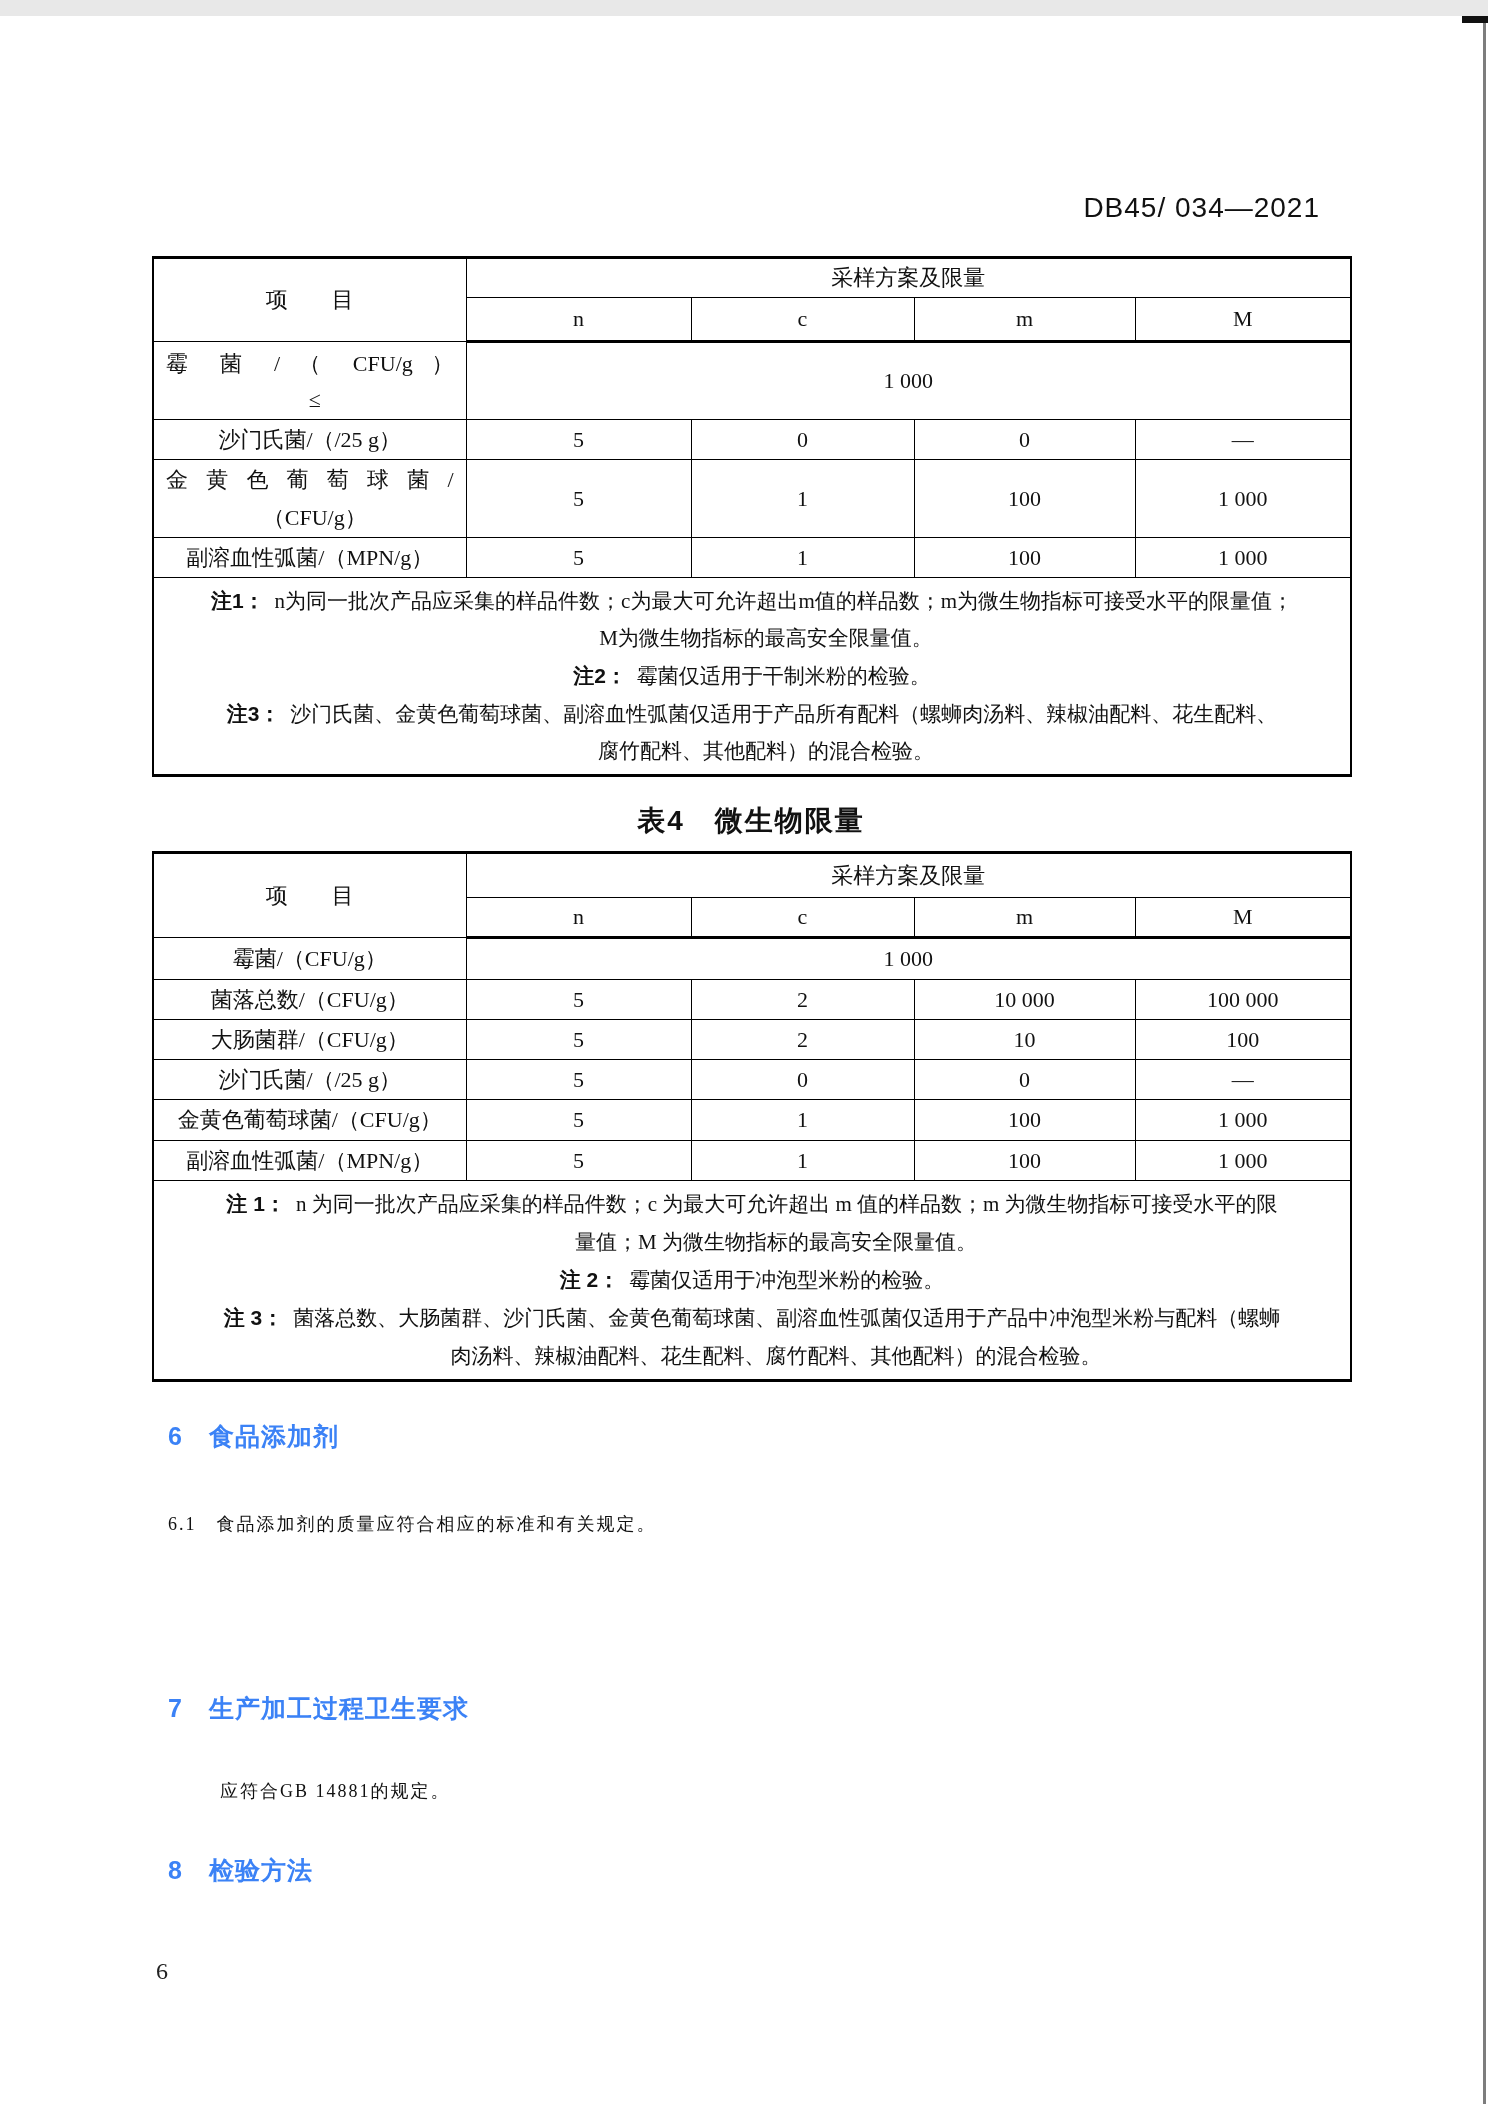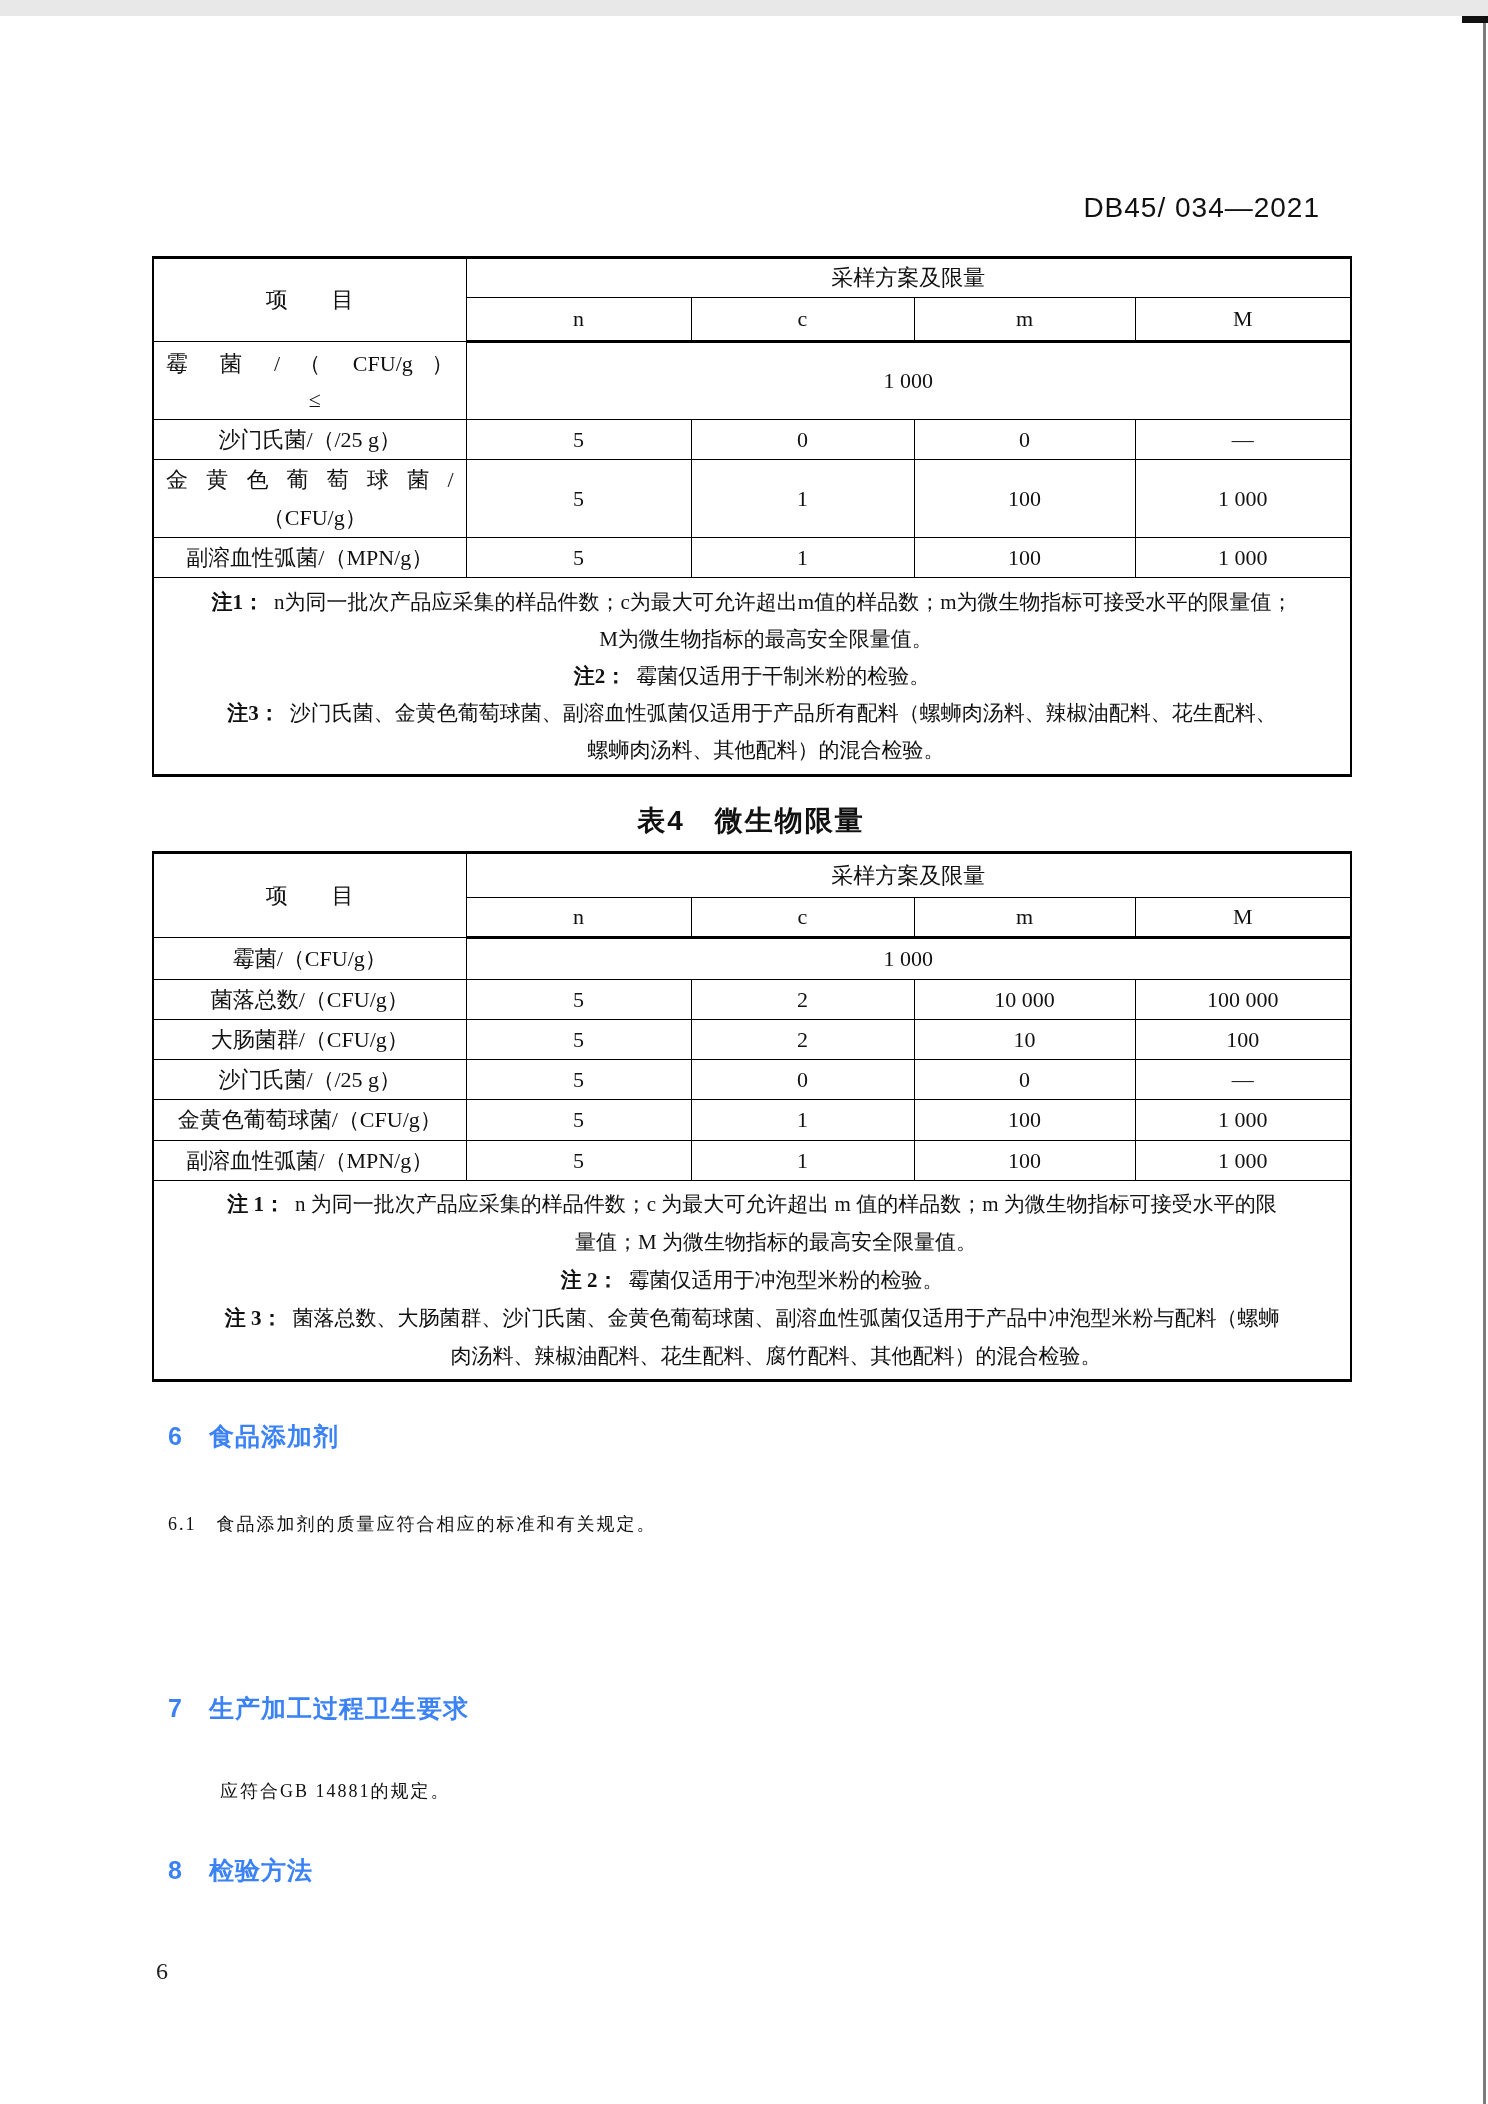--- a/index.html
+++ b/index.html
@@ -24,21 +24,21 @@
   #table3{top:240px;}
   #table4{top:835px;}
   td.hitem{border-bottom:3px solid #000;}
   tr.h2 td{border-bottom:3px solid #000;}
   td.lbl{text-align:left;padding-left:10px;white-space:nowrap;}
   .spread{text-align:justify;text-align-last:justify;padding:0 12px;white-space:normal;}
   .lbl2{padding-left:10px;margin-top:8px;}
   td.notes-cell{text-align:left;vertical-align:top;padding:10px 14px 0 58px;border-left:2px solid #000;}
   .note{font-size:21px;line-height:37px;white-space:nowrap;}
   #table4 .note{line-height:38px;}
-  .nlabel{font-family:Liberation Serif, serif;font-weight:bold;padding-right:10px;}
+  .nlabel{font-family:Liberation Sans, sans-serif;font-weight:bold;padding-right:10px;}
   .note.cont{padding-left:28px;}
   #table4 .note.cont{padding-left:48px;}
 
   #t4-caption{position:absolute;left:152px;top:786px;width:1198px;text-align:center;
               font-family:"Liberation Sans",sans-serif;font-weight:bold;font-size:28px;
               letter-spacing:2px;color:#111;}
 
   
   .sec-h{position:absolute;left:168px;font-family:"Liberation Sans",sans-serif;font-weight:bold;
          font-size:25px;letter-spacing:1px;color:#3b82f6;}
@@ -109,21 +109,21 @@
       <td>1</td>
       <td>100</td>
       <td>1 000</td>
     </tr>
     <tr style="height:198px">
       <td colspan="5" class="notes-cell">
         <div class="note"><span class="nlabel">注1：</span><span>n为同一批次产品应采集的样品件数；c为最大可允许超出m值的样品数；m为微生物指标可接受水平的限量值；</span></div>
         <div class="note cont"><span>M为微生物指标的最高安全限量值。</span></div>
         <div class="note"><span class="nlabel">注2：</span><span>霉菌仅适用于干制米粉的检验。</span></div>
         <div class="note"><span class="nlabel">注3：</span><span>沙门氏菌、金黄色葡萄球菌、副溶血性弧菌仅适用于产品所有配料（螺蛳肉汤料、辣椒油配料、花生配料、</span></div>
-        <div class="note cont"><span>螺蛳肉汤料、其他配料）的混合检验。</span></div>
+        <div class="note cont"><span>腐竹配料、其他配料）的混合检验。</span></div>
       </td>
     </tr>
   </tbody>
     </table>
 
   <div id="t4-caption">表4　微生物限量</div>
 
   <table id="table4" class="std">
     <colgroup>
       <col style="width:313px">

